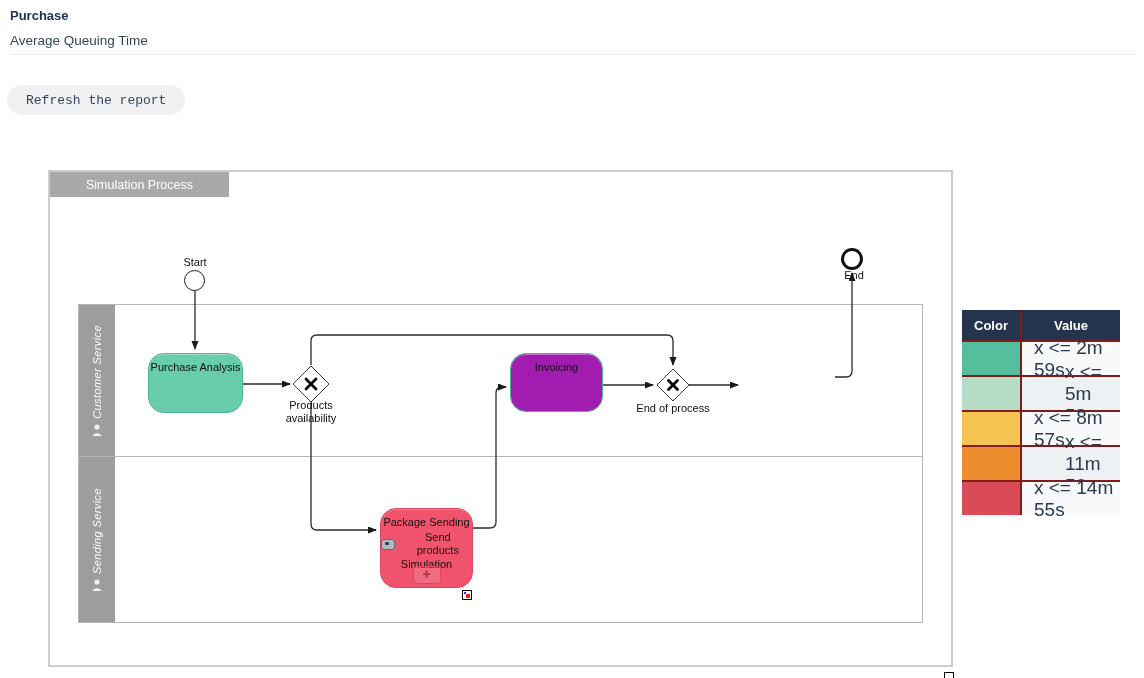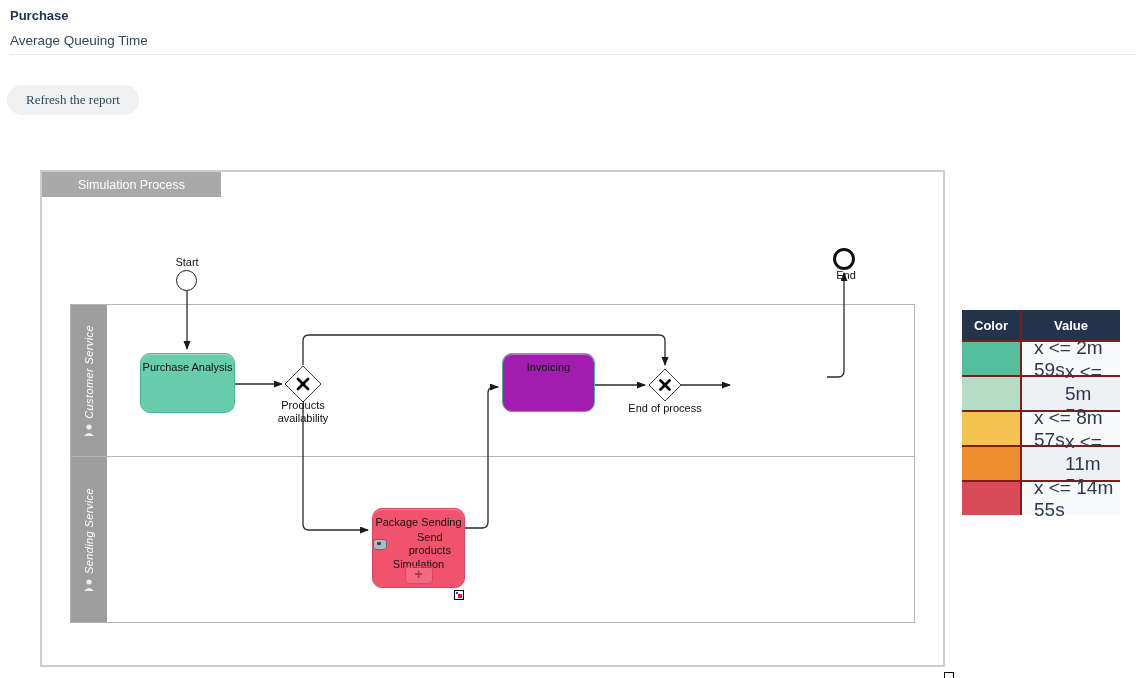--- a/index.html
+++ b/index.html
@@ -6,39 +6,39 @@
   body{width:1144px;height:678px;position:relative;overflow:hidden;
        font-family:"Liberation Sans","DejaVu Sans",sans-serif;color:#2b3a4f;}
   .abs{position:absolute;}
 
   
   .indicator-label{left:10px;top:8px;font-size:13px;font-weight:bold;color:#203450;}
   .indicator-title{left:10px;top:33px;font-size:13.5px;color:#32475b;}
   .top-divider{left:10px;top:54px;width:1126px;height:1px;background:#e7e9ea;}
   .refresh-btn{left:7px;top:85px;height:30px;padding:0 19px;border:none;border-radius:15px;
        background:#f0f1f2;color:#32475b;font-size:13px;cursor:pointer;
-       font-family:Liberation Serif, serif;}
+       font-family:Liberation Mono, monospace;}
 
   
-  .canvas{left:40px;top:170px;width:901px;height:493px;border:2px solid #cbcdce;background:#fff;}
+  .canvas{left:48px;top:170px;width:901px;height:493px;border:2px solid #cbcdce;background:#fff;}
   .proc-tab{left:0;top:0;width:179px;height:25px;background:#a9a9a9;color:#fff;
        font-size:12.5px;display:flex;align-items:center;justify-content:center;}
 
   .pool{left:28px;top:132px;width:845px;height:319px;}
   .lane{position:absolute;left:0;width:845px;border:1px solid #b5b5b5;box-sizing:border-box;background:#fff;}
   .lane1{top:0;height:153px;}
   .lane2{top:152px;height:167px;}
   .lane-head{position:absolute;left:0;top:0;bottom:0;width:36px;background:#9d9d9d;
        display:flex;flex-direction:column;align-items:center;justify-content:center;gap:5px;}
   .lane-label{writing-mode:vertical-rl;transform:rotate(180deg);font-style:italic;
        color:#fff;font-size:11px;letter-spacing:.4px;white-space:nowrap;}
 
   svg.flow{left:0;top:0;pointer-events:none;}
 
-  .task{border-radius:10px;box-sizing:border-box;font-size:11px;line-height:13.5px;
+  .task{border-radius:16px;box-sizing:border-box;font-size:11px;line-height:13.5px;
        color:#101010;text-align:center;padding-top:7px;}
   .task.green{border:1.5px solid #49b793;box-shadow:inset 0 1px 0 rgba(255,255,255,.35);}
   .task.red{border:1.5px solid #dc4560;box-shadow:inset 0 1px 0 rgba(255,255,255,.25);}
   .task-pa{left:98px;top:181px;width:95px;height:60px;}
   .task-inv{left:460px;top:181px;width:93px;height:59px;}
   .task-pr{left:692px;top:180px;width:93px;height:60px;}
   .task-ps{left:330px;top:336px;width:93px;height:80px;}
 
   .sub-row{display:flex;align-items:center;justify-content:space-between;gap:9px;margin-top:1px;}
   .sendprod-icon{width:12px;height:9px;border:1px solid #5d6d78;border-radius:3px;background:#aeb9c1;

